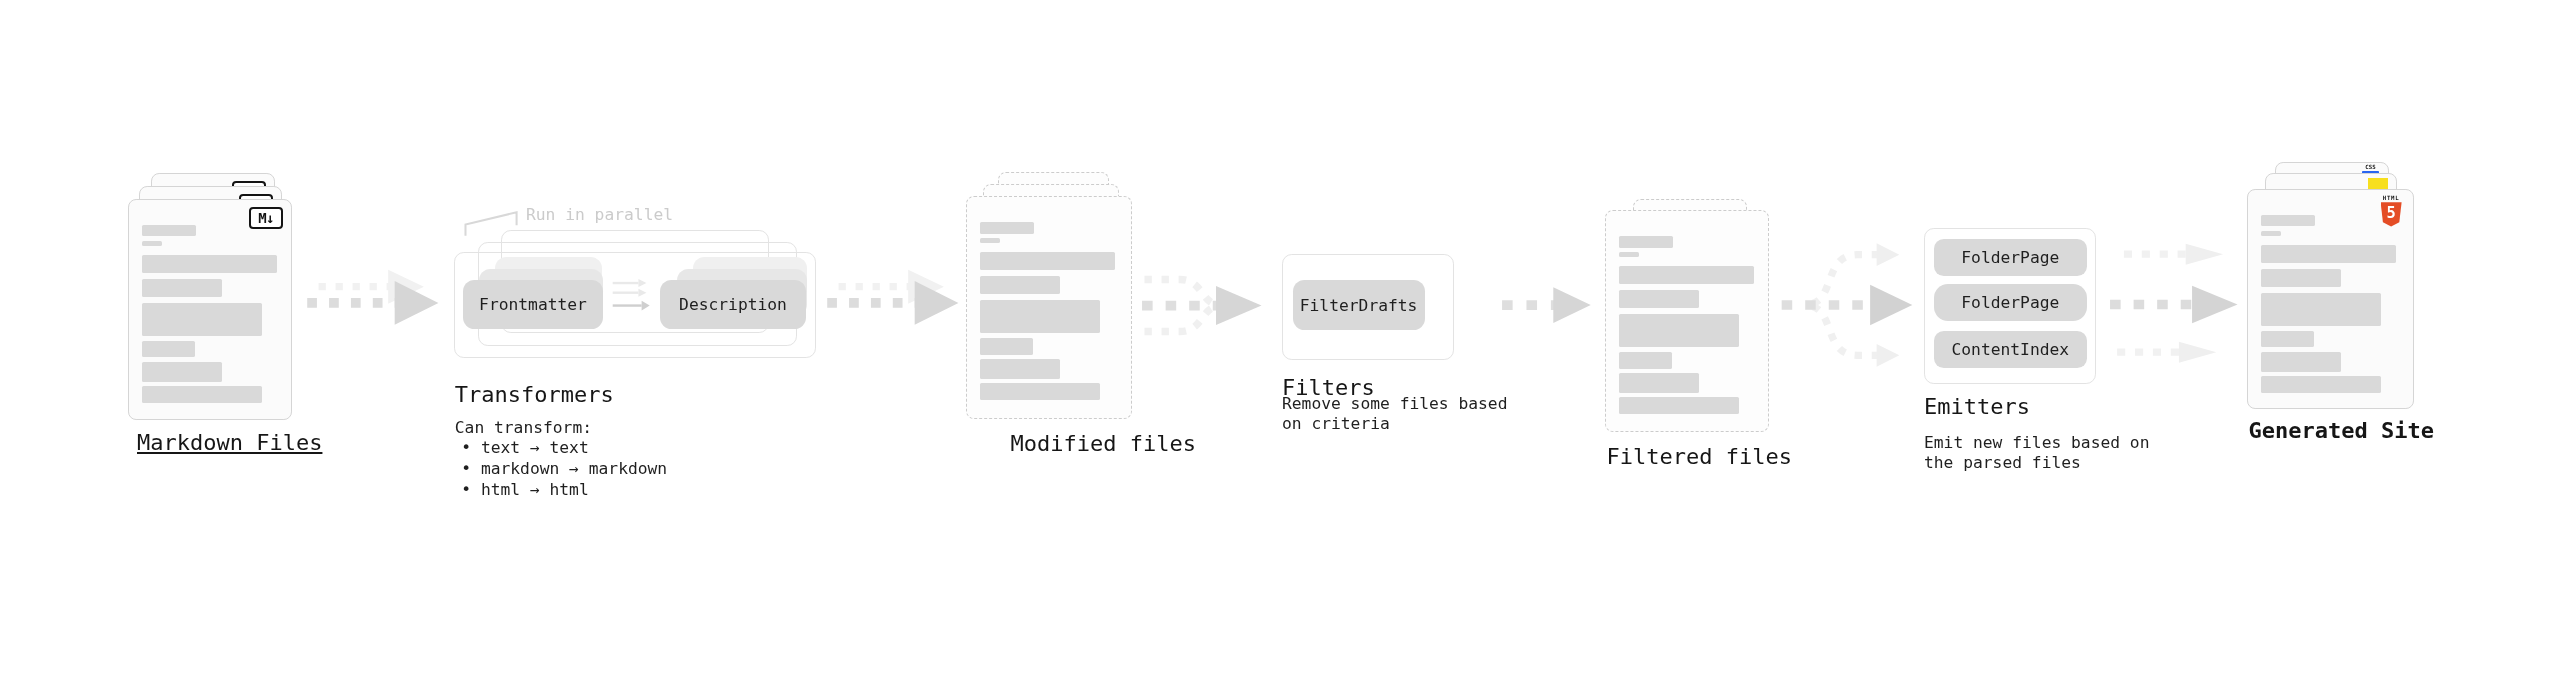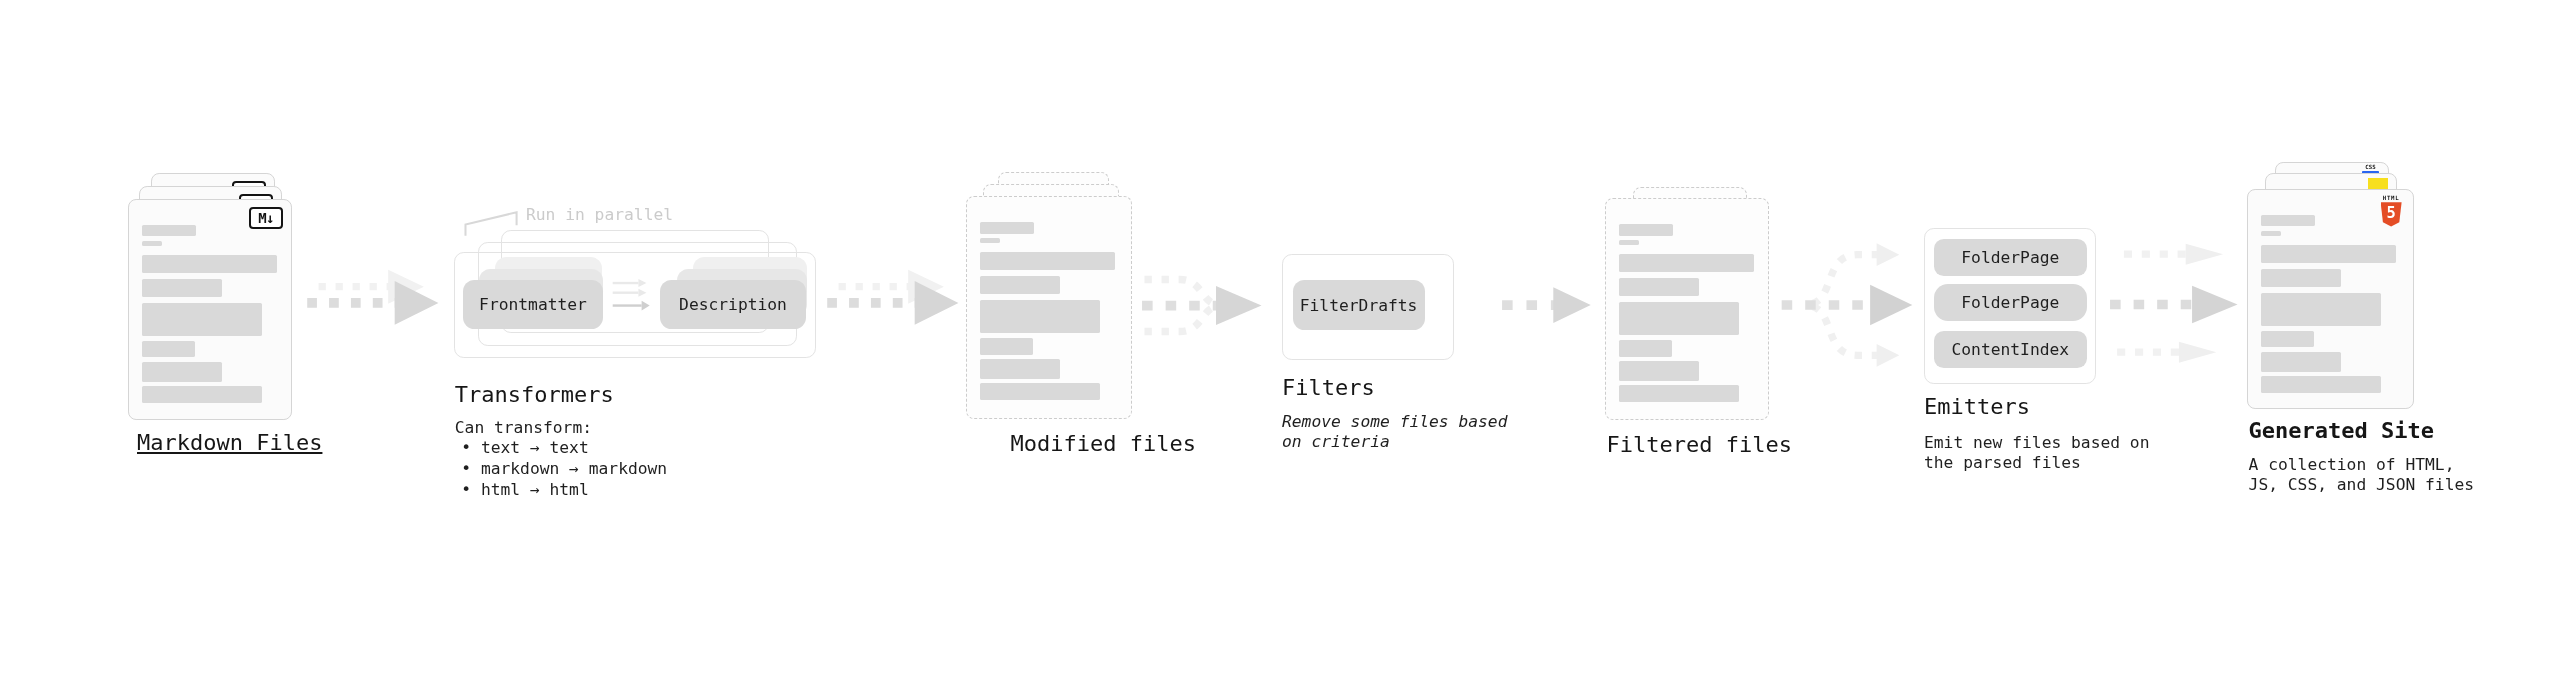--- a/index.html
+++ b/index.html
@@ -158,32 +158,32 @@
     <path d="M8,14 H52 C80,14 78,45 100,45" fill="none" stroke="#f0f0f0" stroke-width="9" stroke-dasharray="9 12"></path>
     <path d="M8,78 H52 C80,78 78,47 100,47" fill="none" stroke="#f0f0f0" stroke-width="9" stroke-dasharray="9 12"></path>
     <line x1="5" y1="46" x2="98" y2="46" stroke="#dedede" stroke-width="12" stroke-dasharray="13 16"></line>
     <polygon points="96,22 152,46 96,70" fill="#d6d6d6"></polygon>
   </svg>
 
   <section class="stage" style="left:1282px;top:254px;width:187px;height:211px;">
     <div class="frame" style="left:0px;top:0px;width:172px;height:106px;"></div>
     <div class="pill" style="left:10.6px;top:26px;width:132px;height:50px;">FilterDrafts</div>
     <div class="stage-label" style="left:0px;top:121px;">Filters</div>
-    <div class="stage-desc" style="left:0px;top:158px;font-style:italic;">
+    <div class="stage-desc" style="left:0px;top:140px;">
       <div>Remove some files based</div>
       <div>on criteria</div>
     </div>
   </section>
 
   <svg class="abs" style="left:1498px;top:283px;" width="96" height="45" viewBox="0 0 118 55">
     <line x1="5" y1="27" x2="70" y2="27" stroke="#dedede" stroke-width="12" stroke-dasharray="13 17"></line>
     <polygon points="68,5 114,27 68,49" fill="#d6d6d6"></polygon>
   </svg>
 
-  <section class="stage" style="left:1605px;top:187px;width:179px;height:276px;text-align:right;">
+  <section class="stage" style="left:1605px;top:199px;width:179px;height:276px;text-align:right;">
     <div class="file-card dashed" style="left:28.4px;top:0px;width:114px;height:219px;"></div>
     <div class="file-card dashed" style="left:0px;top:11.4px;width:164px;height:222px;">
       <div class="skel">
         <i class="b1"></i>
           <i class="b2"></i>
           <i class="b3"></i>
           <i class="b4"></i>
           <i class="b5"></i>
           <i class="b6"></i>
           <i class="b7"></i>
@@ -247,20 +247,16 @@
           <i class="b2"></i>
           <i class="b3"></i>
           <i class="b4"></i>
           <i class="b5"></i>
           <i class="b6"></i>
           <i class="b7"></i>
           <i class="b8"></i>
       </div>
     </div>
     <div class="stage-label" style="left:1.6px;top:256px;font-weight:bold;">Generated Site</div>
-    <div class="stage-desc" style="left:1.6px;top:293px;">
-      <div>A collection of HTML,</div>
-      <div>JS, CSS, and JSON files</div>
-    </div>
   </section>
 
 </div>
 
 
 </body></html>

